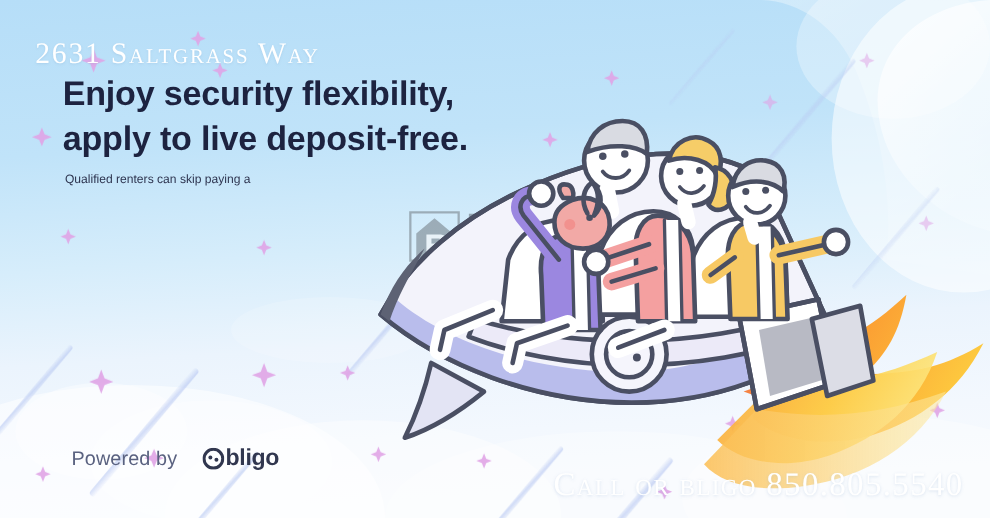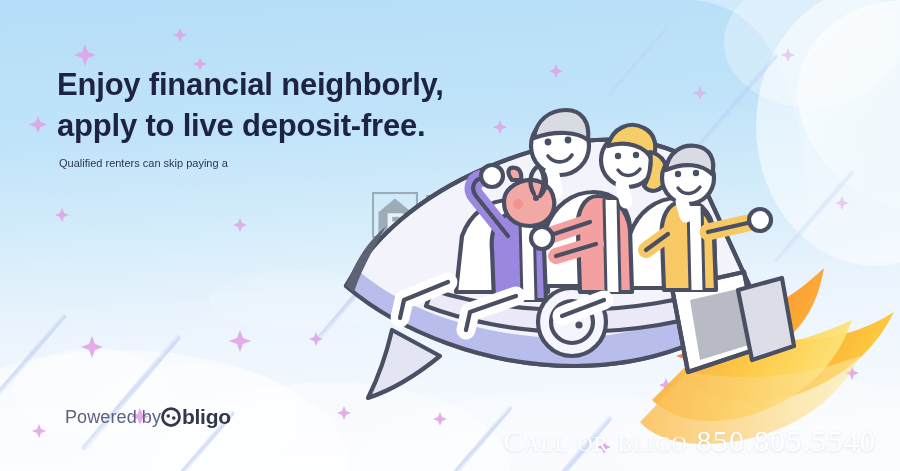--- a/index.html
+++ b/index.html
@@ -30,21 +30,21 @@
     color:#1d2340;letter-spacing:-.2px;
   }
   .headline span{display:block;}
   .subcopy{
     position:absolute;left:59px;top:155px;width:360px;
     font-size:11px;line-height:1.52;color:#2e3550;font-weight:normal;
   }
   .subcopy span{display:block;}
   .powered{
     position:absolute;left:65px;top:405px;
-    display:flex;align-items:center;gap:0;
+    display:flex;align-items:center;gap:23px;
     font-size:18px;color:#5a6280;letter-spacing:.1px;
   }
   .obligo-mark{display:inline-flex;align-items:center;gap:1px;}
   .obligo-word{font-size:21px;font-weight:bold;color:#31374f;letter-spacing:-.3px;}
 
   .phone{
     position:absolute;right:24px;bottom:13px;z-index:32;
     font-family:"Liberation Serif", serif;
     font-size:30px;letter-spacing:1.2px;
     color:#ffffff;font-variant:small-caps;
@@ -333,23 +333,24 @@
         <path d="M448,282 L404,300 L400,318" fill="none" stroke-width="4.2"></path>
         <path d="M516,296 L470,312 L466,330" fill="none" stroke-width="19" stroke="#ffffff"></path>
         <path d="M516,296 L470,312 L466,330" fill="none" stroke-width="4.2"></path>
         <path d="M604,300 L562,316" fill="none" stroke-width="19" stroke="#ffffff"></path>
         <path d="M604,300 L562,316" fill="none" stroke-width="4.2"></path>
       </g>
     </g>
   </svg>
 
   <div class="copy">
+    <div class="address">2631 Saltgrass Way</div>
 
     <div class="headline">
-      <span>Enjoy financial neighborly,</span>
+      <span>Enjoy security flexibility,</span>
       <span>apply to live deposit-free.</span>
     </div>
 
     <div class="subcopy">
       <span>Qualified renters can skip paying a</span>
     </div>
 
     <div class="powered">
       <span>Powered by</span>
       <span class="obligo-mark">

